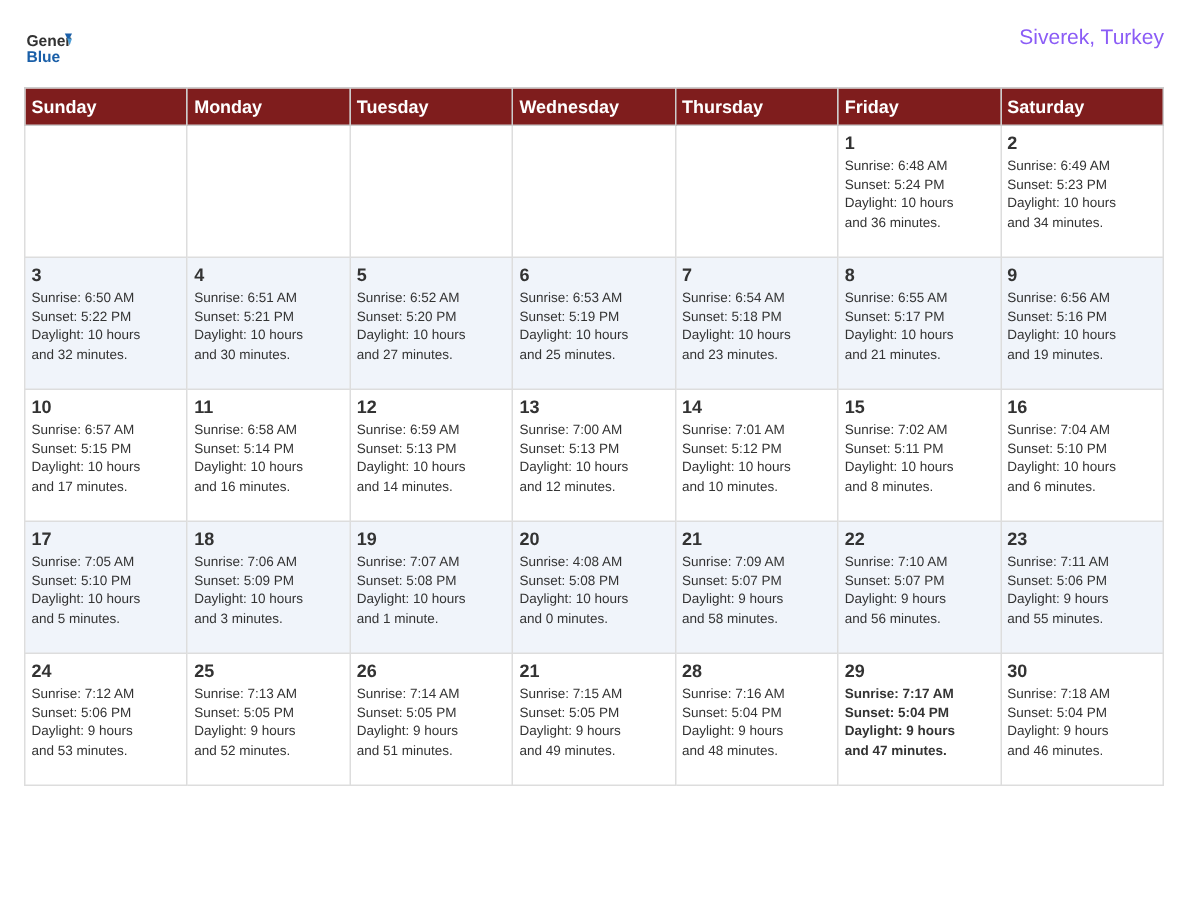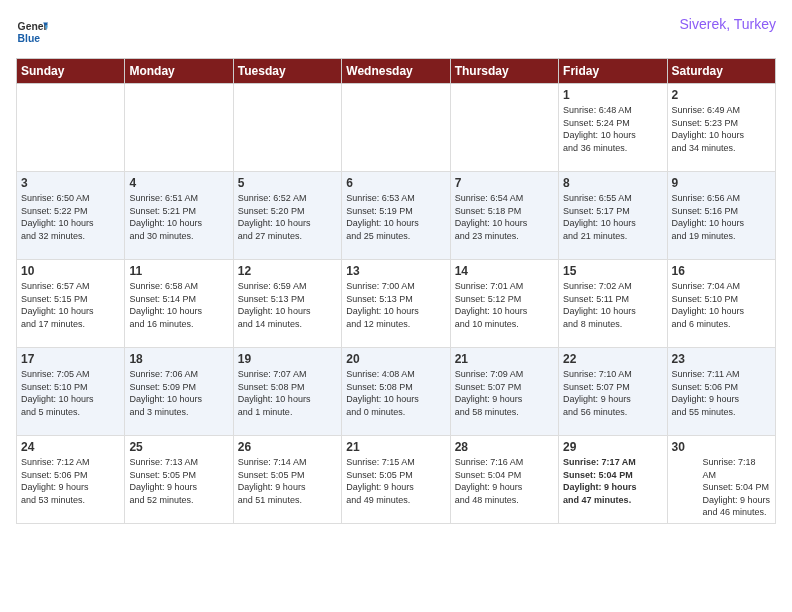--- a/index.html
+++ b/index.html
@@ -334,21 +334,21 @@
           </td>
           <td>
             <span class="day-num">29</span>
             <div class="day-info" style="white-space: pre-line; font-weight: bold;">Sunrise: 7:17 AM
 Sunset: 5:04 PM
 Daylight: 9 hours
 and 47 minutes.</div>
           </td>
           <td>
             <span class="day-num">30</span>
-            <div class="day-info" style="white-space: pre-line; margin-left: 31px;">Sunrise: 7:18 AM
+            <div class="day-info" style="white-space: pre-line;">Sunrise: 7:18 AM
 Sunset: 5:04 PM
 Daylight: 9 hours
 and 46 minutes.</div>
           </td>
         </tr>
       </tbody>
   </table>
 </div>
 
 </body></html>

